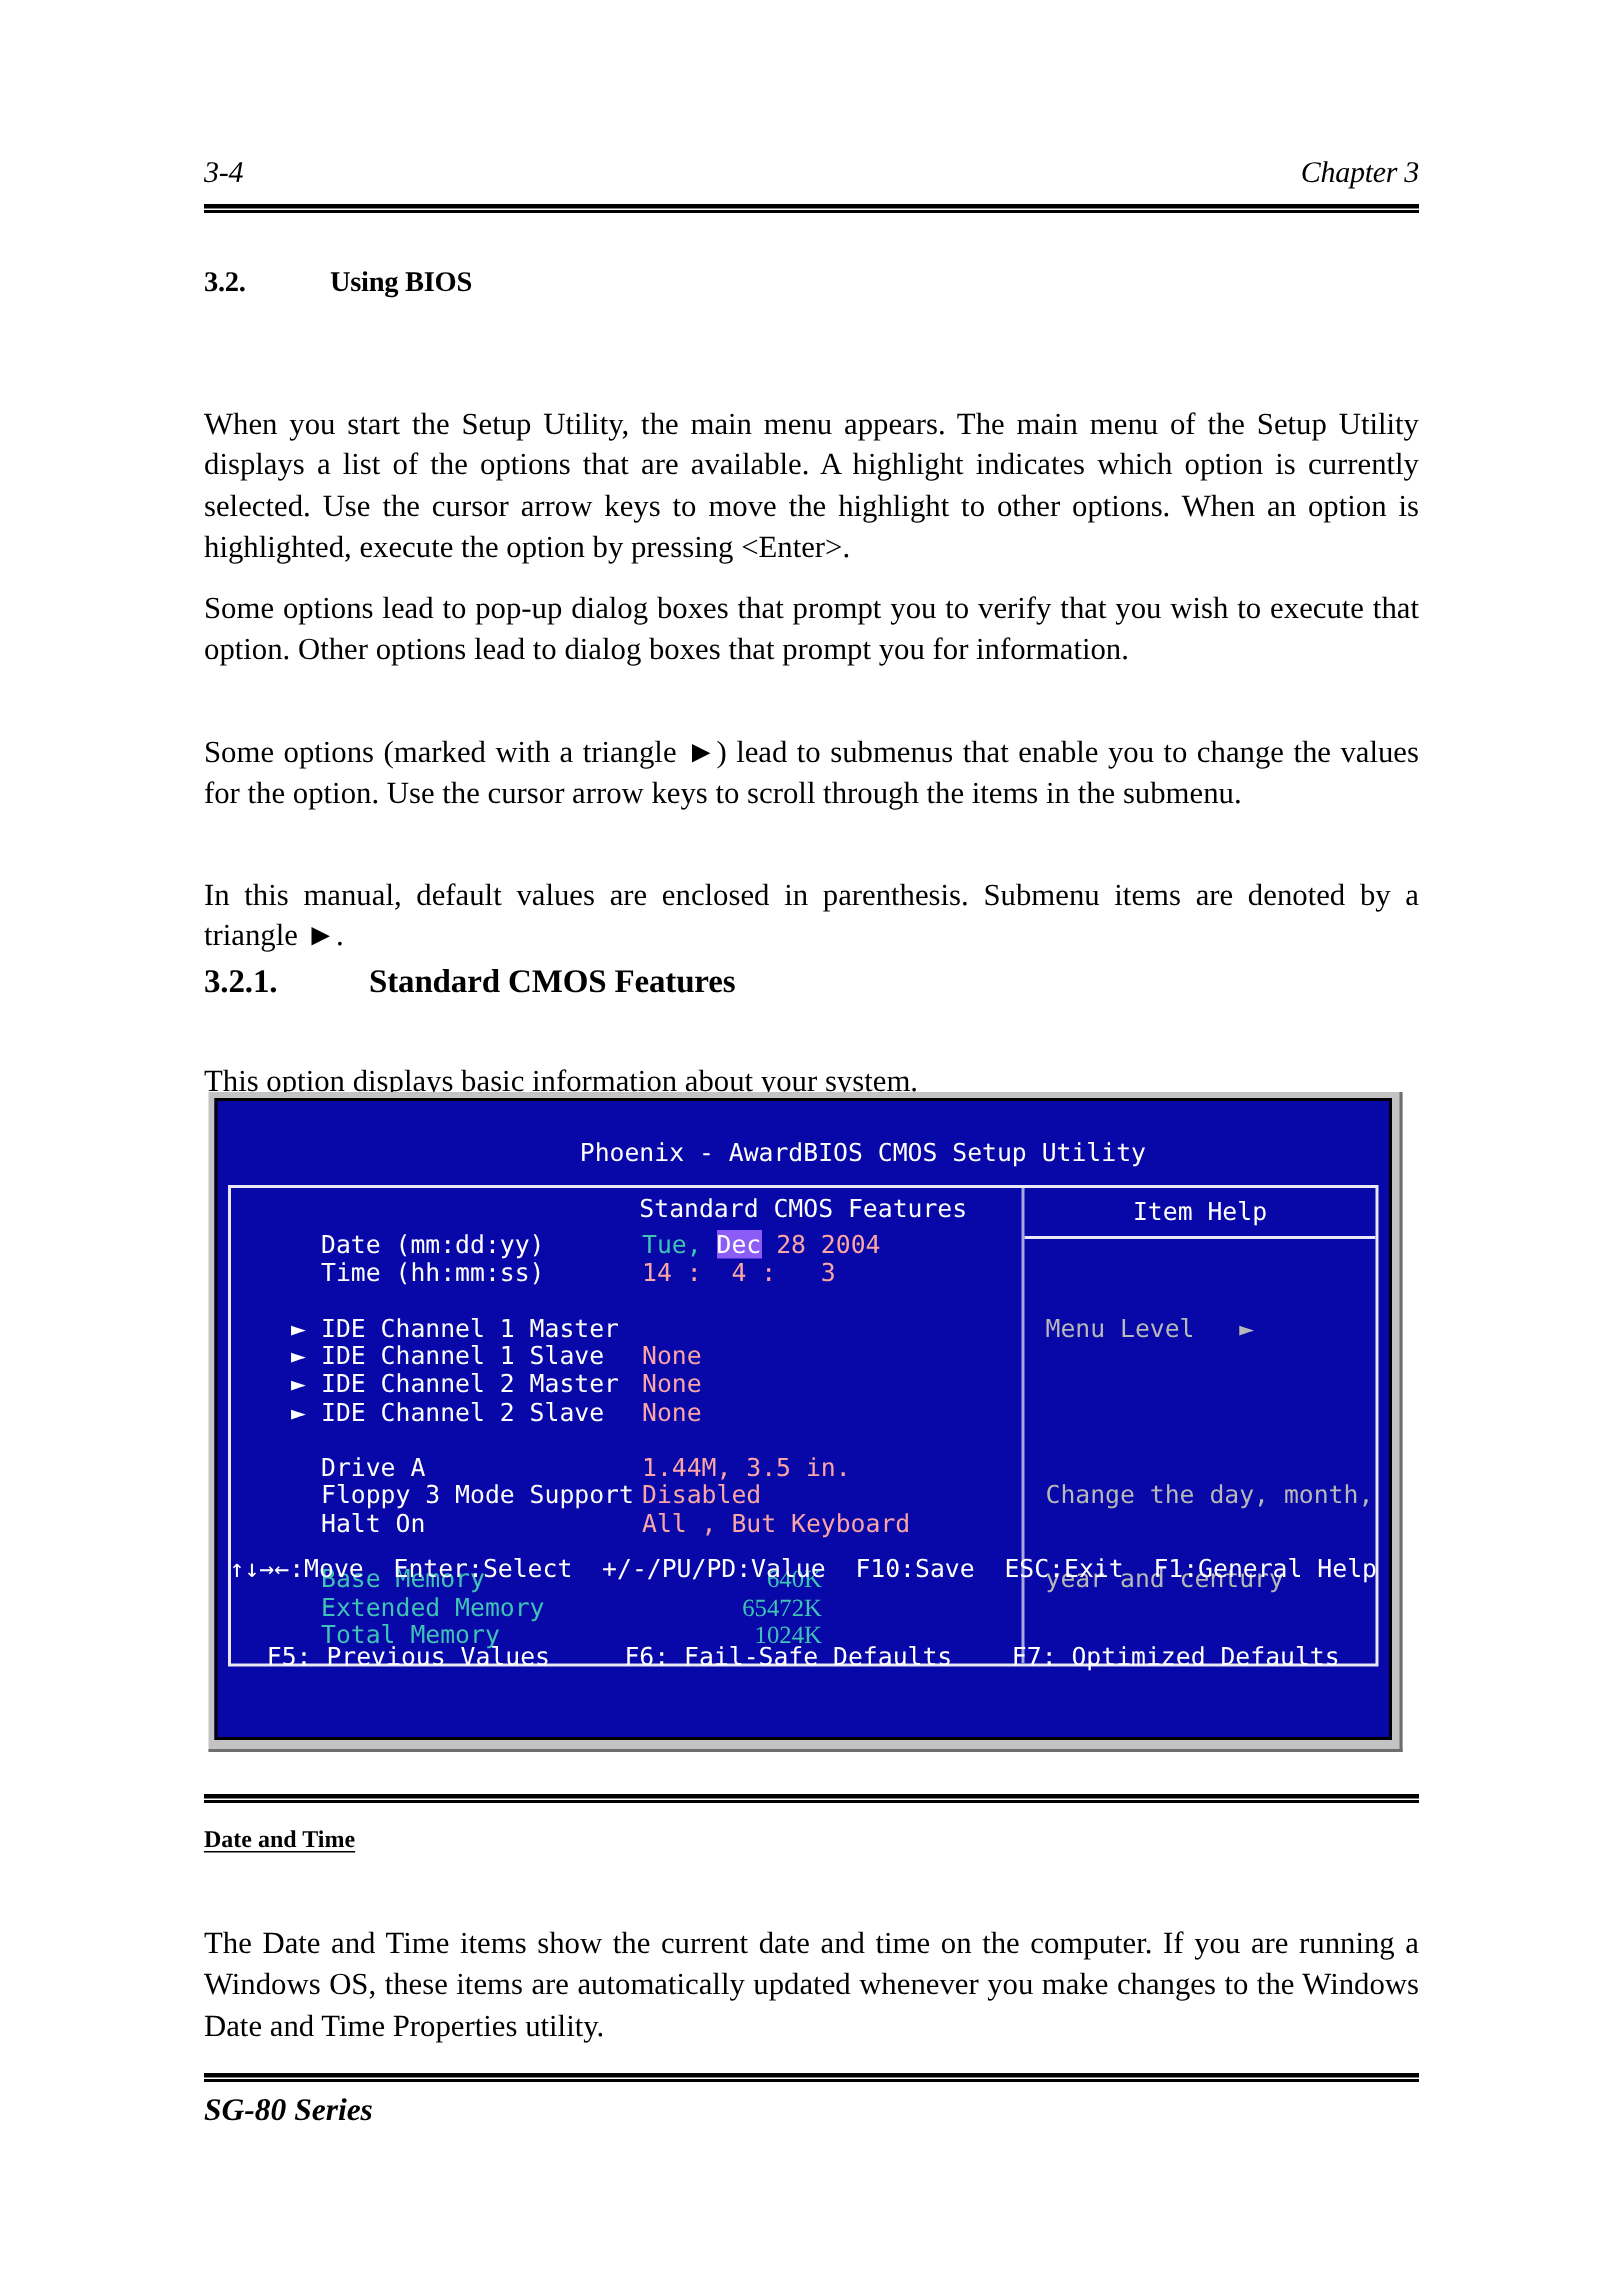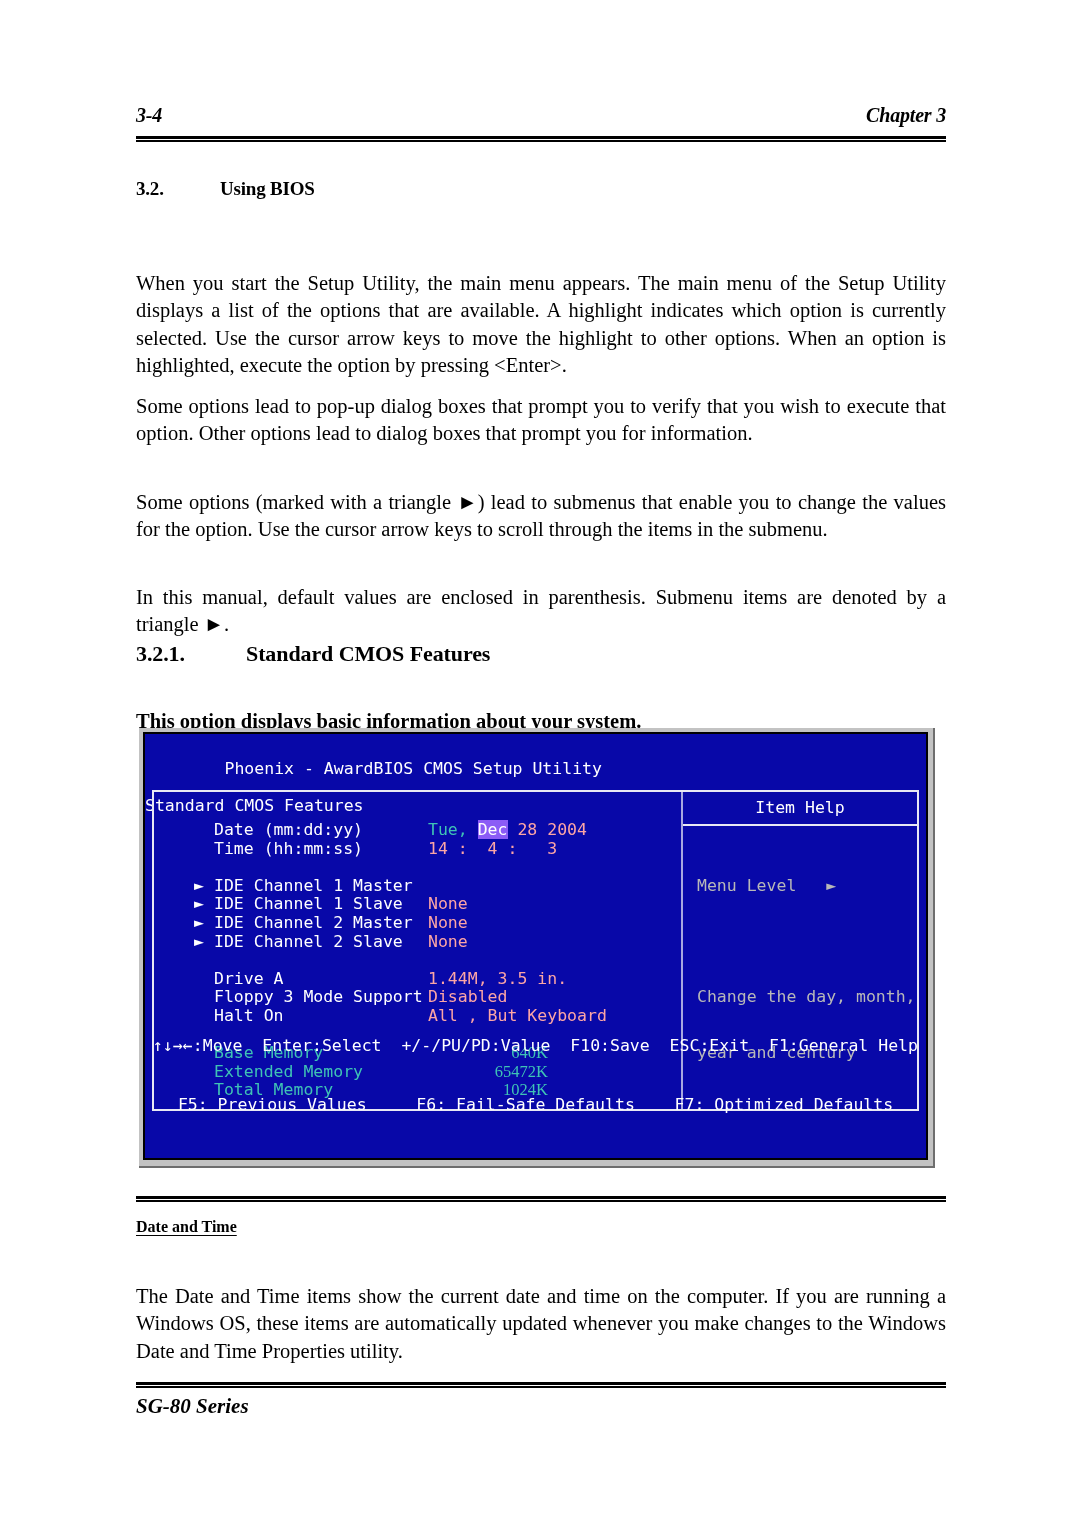--- a/index.html
+++ b/index.html
@@ -26,21 +26,21 @@
   
   .runhead {
     position: absolute;
     top: 104px;
     left: 0;
     width: 810px;
     display: flex;
     justify-content: space-between;
     align-items: center;
     font-style: italic;
-    font-weight: bold;
+    font-weight: normal;
     font-size: 20px;
     letter-spacing: -0.2px;
   }
   .rule-double {
     position: absolute;
     left: 0;
     width: 810px;
     height: 6px;
   }
   .rule-double::before,
@@ -92,21 +92,21 @@
   
   .para {
     position: absolute;
     left: 0;
     width: 810px;
     font-size: 20.5px;
     line-height: 27.5px;
     text-align: justify;
     text-justify: inter-word;
   }
-  .para.nojust { text-align: left; font-weight: bold; }
+  .para.nojust { text-align: left; }
   .p1 { top: 249px; }
   .p2 { top: 372px; }
   .p3 { top: 468px; }
   .p4 { top: 563px; }
   .p5 { top: 687px; }
   .p6 { top: 1262px; }
 
   
   .bios-shot {
     position: absolute;
@@ -127,21 +127,21 @@
     border: 2px solid #000000;
     box-sizing: border-box;
     position: relative;
     font-family: "DejaVu Sans Mono", "Liberation Mono", monospace;
     font-size: 16.5px;
     line-height: 18.6px;
     color: #ffffff;
   }
 
   .bios-title {
-    text-align: left;
+    text-align: center;
     padding-top: 7px;
     white-space: pre;
   }
   .bios-title .l2 { display: block; }
 
   .bios-body {
     position: absolute;
     left: 7px;
     right: 7px;
     top: 56px;

